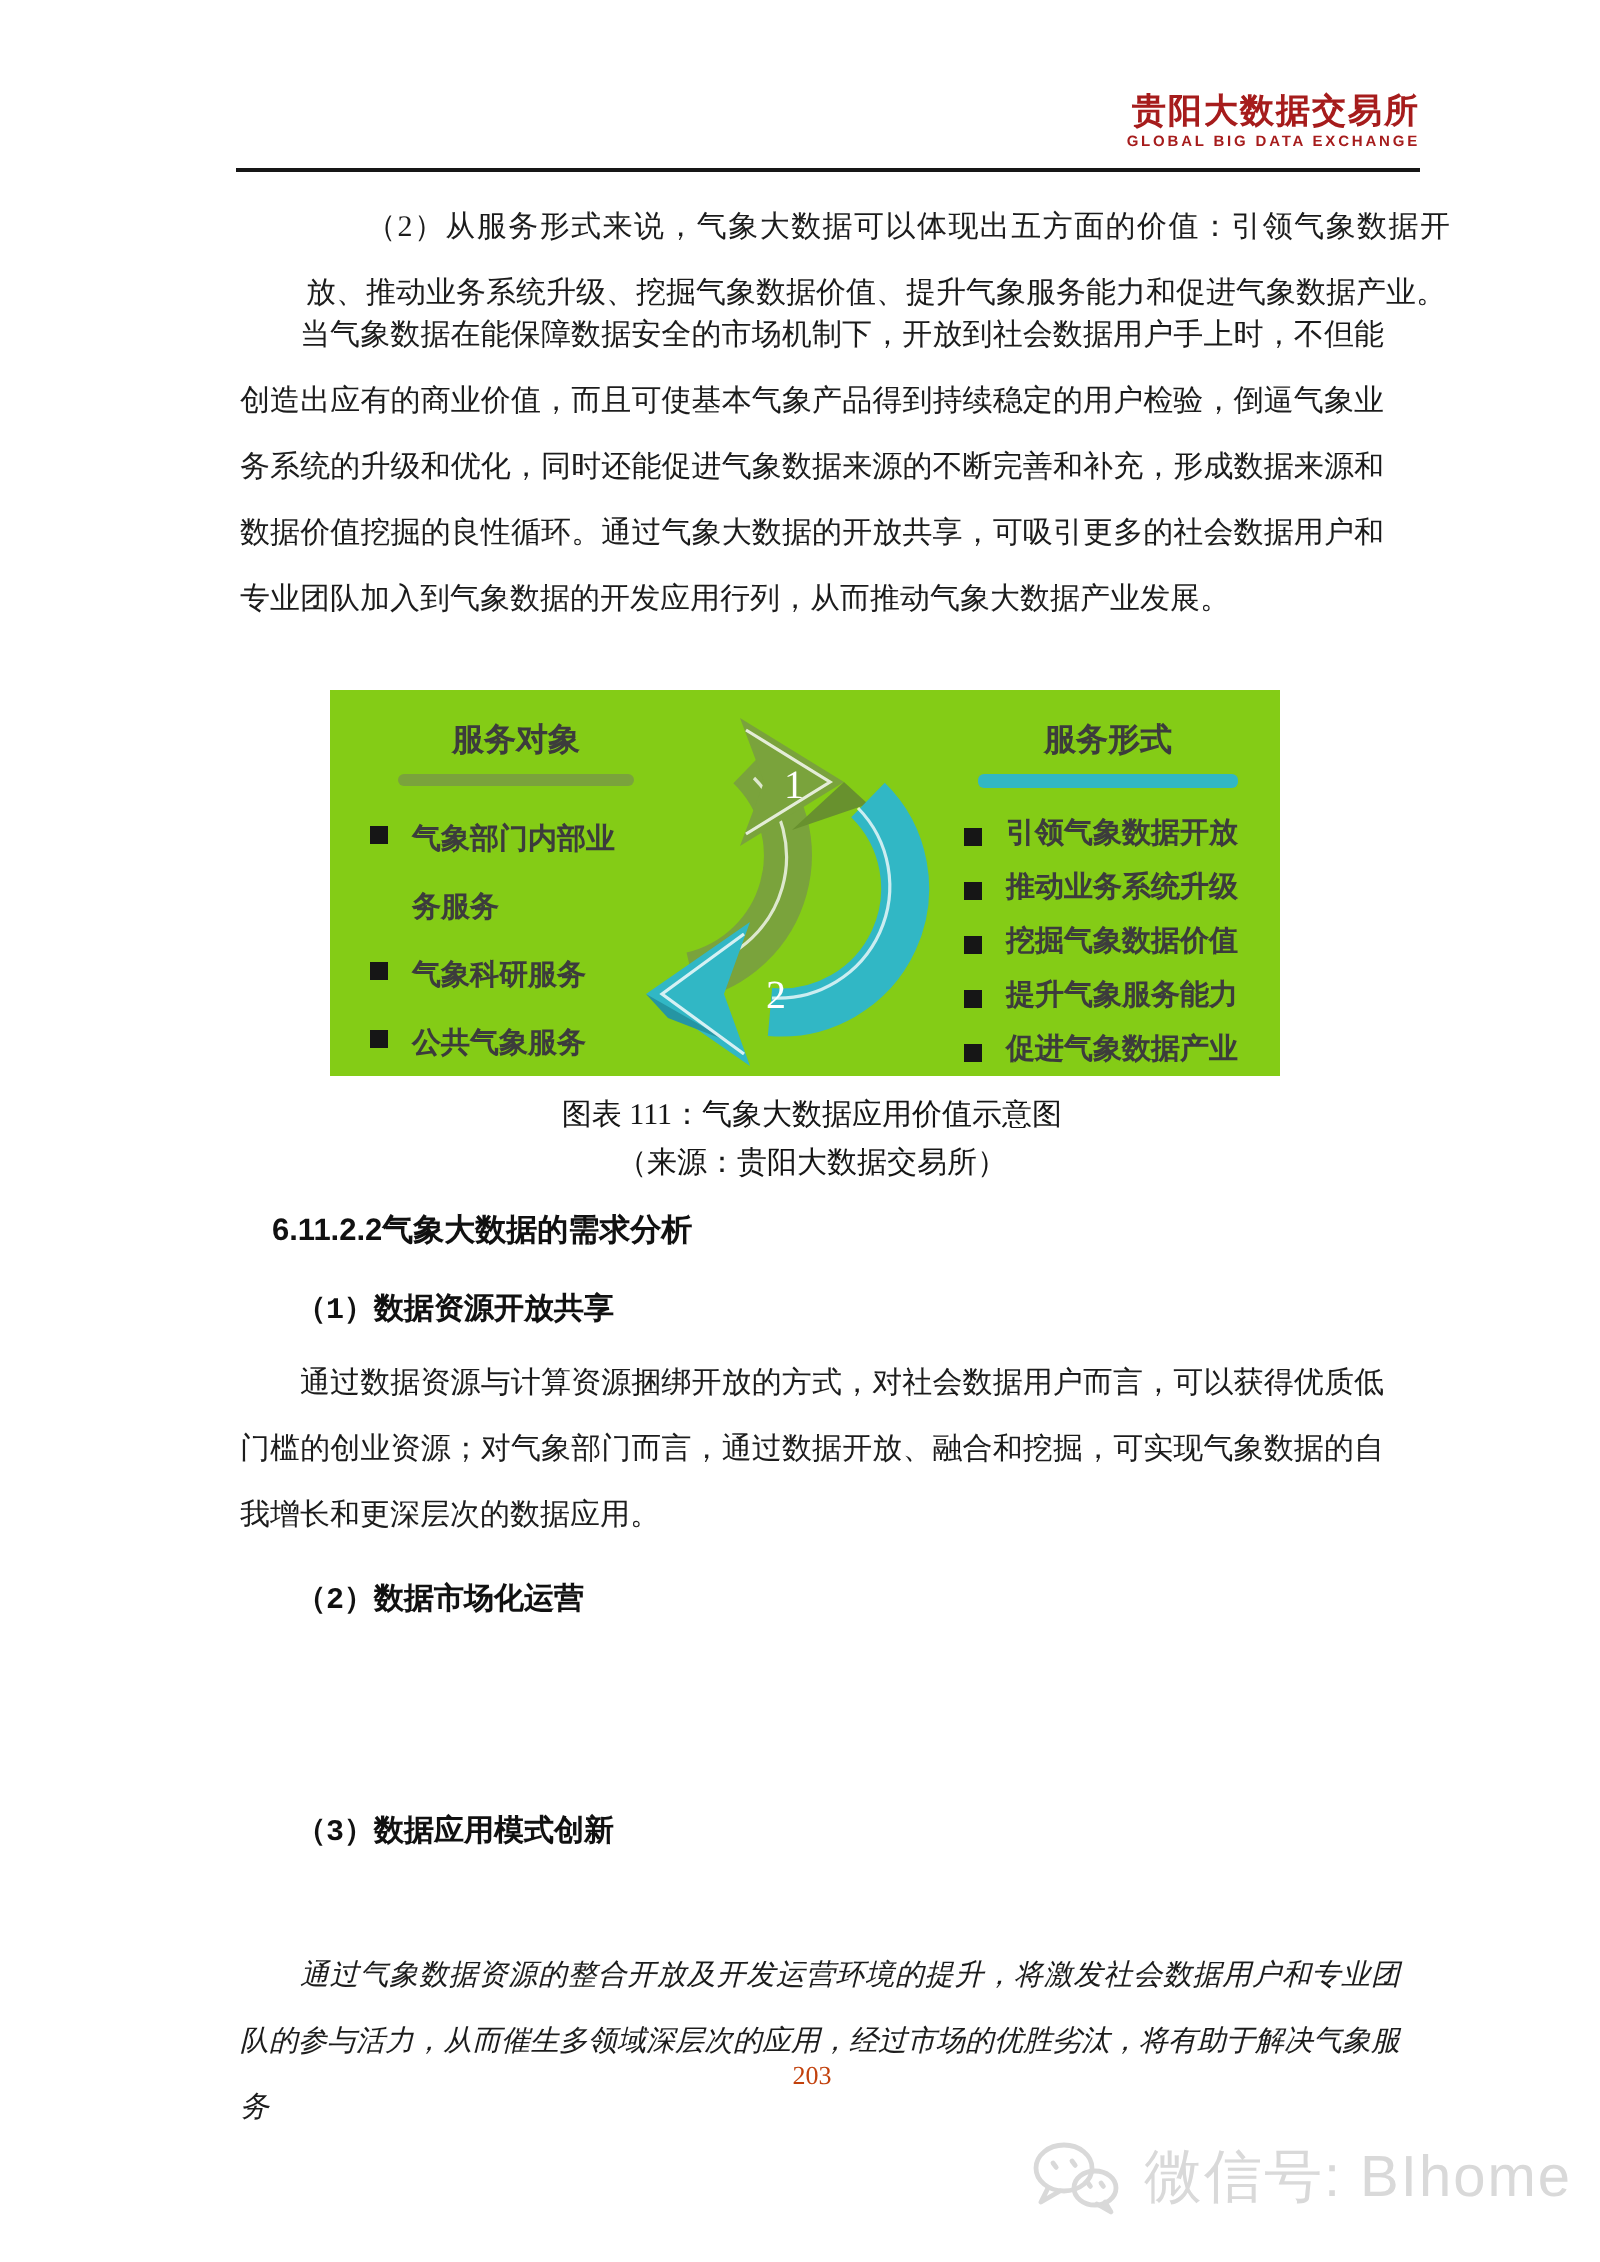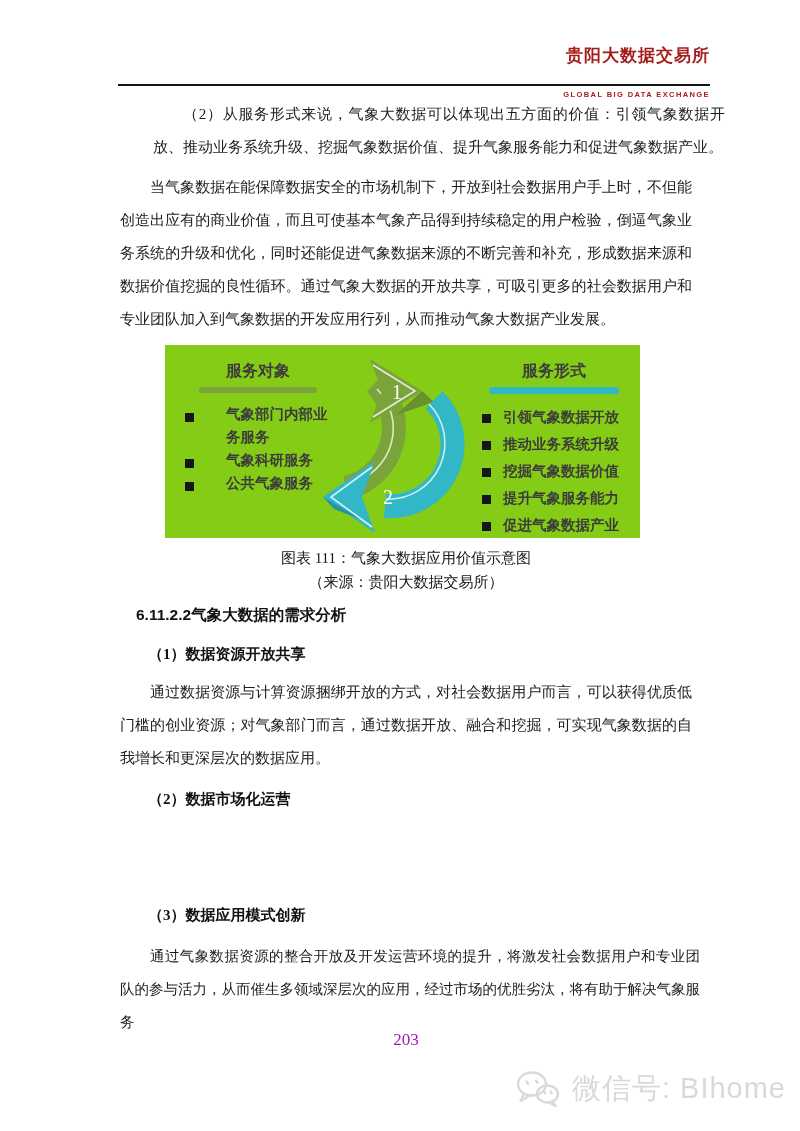--- a/index.html
+++ b/index.html
@@ -3,70 +3,70 @@
 <meta charset="utf-8">
 <style>
   html,body{margin:0;padding:0;background:#ffffff;}
   .page{position:relative;width:800px;height:1125px;background:#ffffff;overflow:hidden;
         font-family:"Liberation Serif","DejaVu Serif",serif;color:#1f1f1f;}
 
   
   .brand{position:absolute;top:46px;right:90px;text-align:right;color:#a61c1c;
          font-family:"Liberation Sans","DejaVu Sans",sans-serif;}
   .brand-title{font-size:17px;font-weight:bold;letter-spacing:1px;line-height:20px;}
-  .brand-sub{font-size:7.5px;font-weight:bold;letter-spacing:1.4px;line-height:10px;margin-top:24px;}
+  .brand-sub{font-size:7.5px;font-weight:bold;letter-spacing:1.4px;line-height:10px;}
   .header-rule{position:absolute;left:118px;top:84px;width:592px;height:2px;background:#161616;}
 
   
   .para{position:absolute;left:120px;width:572px;font-size:15px;line-height:33px;
         text-align:justify;text-indent:30px;color:#1c1c1c;}
   .para.tight{width:580px;font-size:14.5px;}
   .sec-head{position:absolute;left:136px;font-family:"Liberation Sans","DejaVu Sans",sans-serif;
         font-weight:bold;font-size:15.5px;color:#111;}
-  .sub-head{position:absolute;left:148px;font-family:Liberation Serif, serif;
+  .sub-head{position:absolute;left:148px;font-family:Liberation Mono, monospace;
         font-weight:bold;font-size:15px;color:#111;}
 
   
   .fig{position:absolute;left:165px;top:345px;width:475px;height:193px;background:#84cc16;}
   .fig-col{position:absolute;top:16px;font-family:"Liberation Sans","DejaVu Sans",sans-serif;color:#3c3c3c;}
   .fig-col-left{left:14px;width:158px;}
   .fig-col-right{right:8px;width:156px;}
   .fig-title{font-size:16px;font-weight:bold;text-align:center;line-height:20px;}
   .fig-bar{height:6px;border-radius:3px;margin:6px auto 10px auto;}
   .fig-bar-left{width:118px;background:#7aa33c;}
   .fig-bar-right{width:130px;background:#31b7c5;height:7px;}
   .fig-list{margin:0;padding:0;list-style:none;}
   .fig-li{display:flex;align-items:flex-start;font-size:14.5px;font-weight:bold;line-height:27px;}
-  .fig-col-left .fig-li{line-height:23px;gap:20px;}
+  .fig-col-left .fig-li{line-height:34px;}
   .bullet{flex:0 0 auto;width:9px;height:9px;background:#161616;margin:10px 12px 0 6px;}
   .fig-li-label{flex:1 1 auto;}
   .fig-arrows{position:absolute;left:130px;top:6px;}
 
   
   .caption{position:absolute;left:120px;width:572px;text-align:center;font-size:15px;line-height:24px;color:#161616;}
 
   
-  .pagenum{position:absolute;left:120px;top:1030px;width:572px;text-align:center;font-size:17px;color:#a21caf;}
+  .pagenum{position:absolute;left:120px;top:1030px;width:572px;text-align:center;font-size:13px;color:#c2410c;}
   .watermark{position:absolute;right:14px;bottom:16px;display:flex;align-items:flex-start;gap:11px;
         color:#d9d9d9;font-family:"Liberation Sans","DejaVu Sans",sans-serif;}
   .watermark-text{font-size:29px;letter-spacing:1px;white-space:nowrap;}
 </style>
 </head>
 <body>
 
 <div class="page">
 
   <div class="brand">
     <div class="brand-title">贵阳大数据交易所</div>
     <div class="brand-sub">GLOBAL BIG DATA EXCHANGE</div>
   </div>
   <div class="header-rule"></div>
 
   <div class="para" style="top:98px;margin-left:33px;">（2）从服务形式来说，气象大数据可以体现出五方面的价值：引领气象数据开放、推动业务系统升级、挖掘气象数据价值、提升气象服务能力和促进气象数据产业。</div>
-  <div class="para" style="top:172px;font-family:Liberation Mono, monospace;">当气象数据在能保障数据安全的市场机制下，开放到社会数据用户手上时，不但能创造出应有的商业价值，而且可使基本气象产品得到持续稳定的用户检验，倒逼气象业务系统的升级和优化，同时还能促进气象数据来源的不断完善和补充，形成数据来源和数据价值挖掘的良性循环。通过气象大数据的开放共享，可吸引更多的社会数据用户和专业团队加入到气象数据的开发应用行列，从而推动气象大数据产业发展。</div>
+  <div class="para" style="top:152px;">当气象数据在能保障数据安全的市场机制下，开放到社会数据用户手上时，不但能创造出应有的商业价值，而且可使基本气象产品得到持续稳定的用户检验，倒逼气象业务系统的升级和优化，同时还能促进气象数据来源的不断完善和补充，形成数据来源和数据价值挖掘的良性循环。通过气象大数据的开放共享，可吸引更多的社会数据用户和专业团队加入到气象数据的开发应用行列，从而推动气象大数据产业发展。</div>
 
   <div class="fig">
     <div class="fig-col fig-col-left">
       <div class="fig-title">服务对象</div>
       <div class="fig-bar fig-bar-left"></div>
       <ul class="fig-list">
         <li class="fig-li">
           <span class="bullet"></span>
           <span class="fig-li-label" style="max-width:114px;">气象部门内部业务服务</span>
         </li>
@@ -132,21 +132,21 @@
   </div>
 
   <div class="sec-head" style="top:605px;">6.11.2.2气象大数据的需求分析</div>
 
   <div class="sub-head" style="top:645px;">（1）数据资源开放共享</div>
   <div class="para" style="top:676px;">通过数据资源与计算资源捆绑开放的方式，对社会数据用户而言，可以获得优质低门槛的创业资源；对气象部门而言，通过数据开放、融合和挖掘，可实现气象数据的自我增长和更深层次的数据应用。</div>
 
   <div class="sub-head" style="top:790px;">（2）数据市场化运营</div>
 
   <div class="sub-head" style="top:906px;">（3）数据应用模式创新</div>
-  <div class="para tight" style="top:940px;">通过气象数据资源的整合开放及开发运营环境的提升，将激发社会数据用户和专业团队的参与活力，从而催生多领域深层次的应用，经过市场的优胜劣汰，将有助于解决气象服务</div>
+  <div class="para tight" style="top:972px;font-style:italic;">通过气象数据资源的整合开放及开发运营环境的提升，将激发社会数据用户和专业团队的参与活力，从而催生多领域深层次的应用，经过市场的优胜劣汰，将有助于解决气象服务</div>
 
   <div class="pagenum">203</div>
 
   <div class="watermark">
     <svg width="46" height="40" viewBox="0 0 46 40">
       <g stroke="#d9d9d9" stroke-width="2.4" fill="none" stroke-linecap="round" stroke-linejoin="round">
         <ellipse cx="17" cy="15" rx="14" ry="11.5"></ellipse>
         <path d="M9 25 L5.5 32 L15 26.5"></path>
         <ellipse cx="32.5" cy="25" rx="10.5" ry="8.5"></ellipse>
         <path d="M37.5 32 L40.5 37 L33.5 33"></path>

